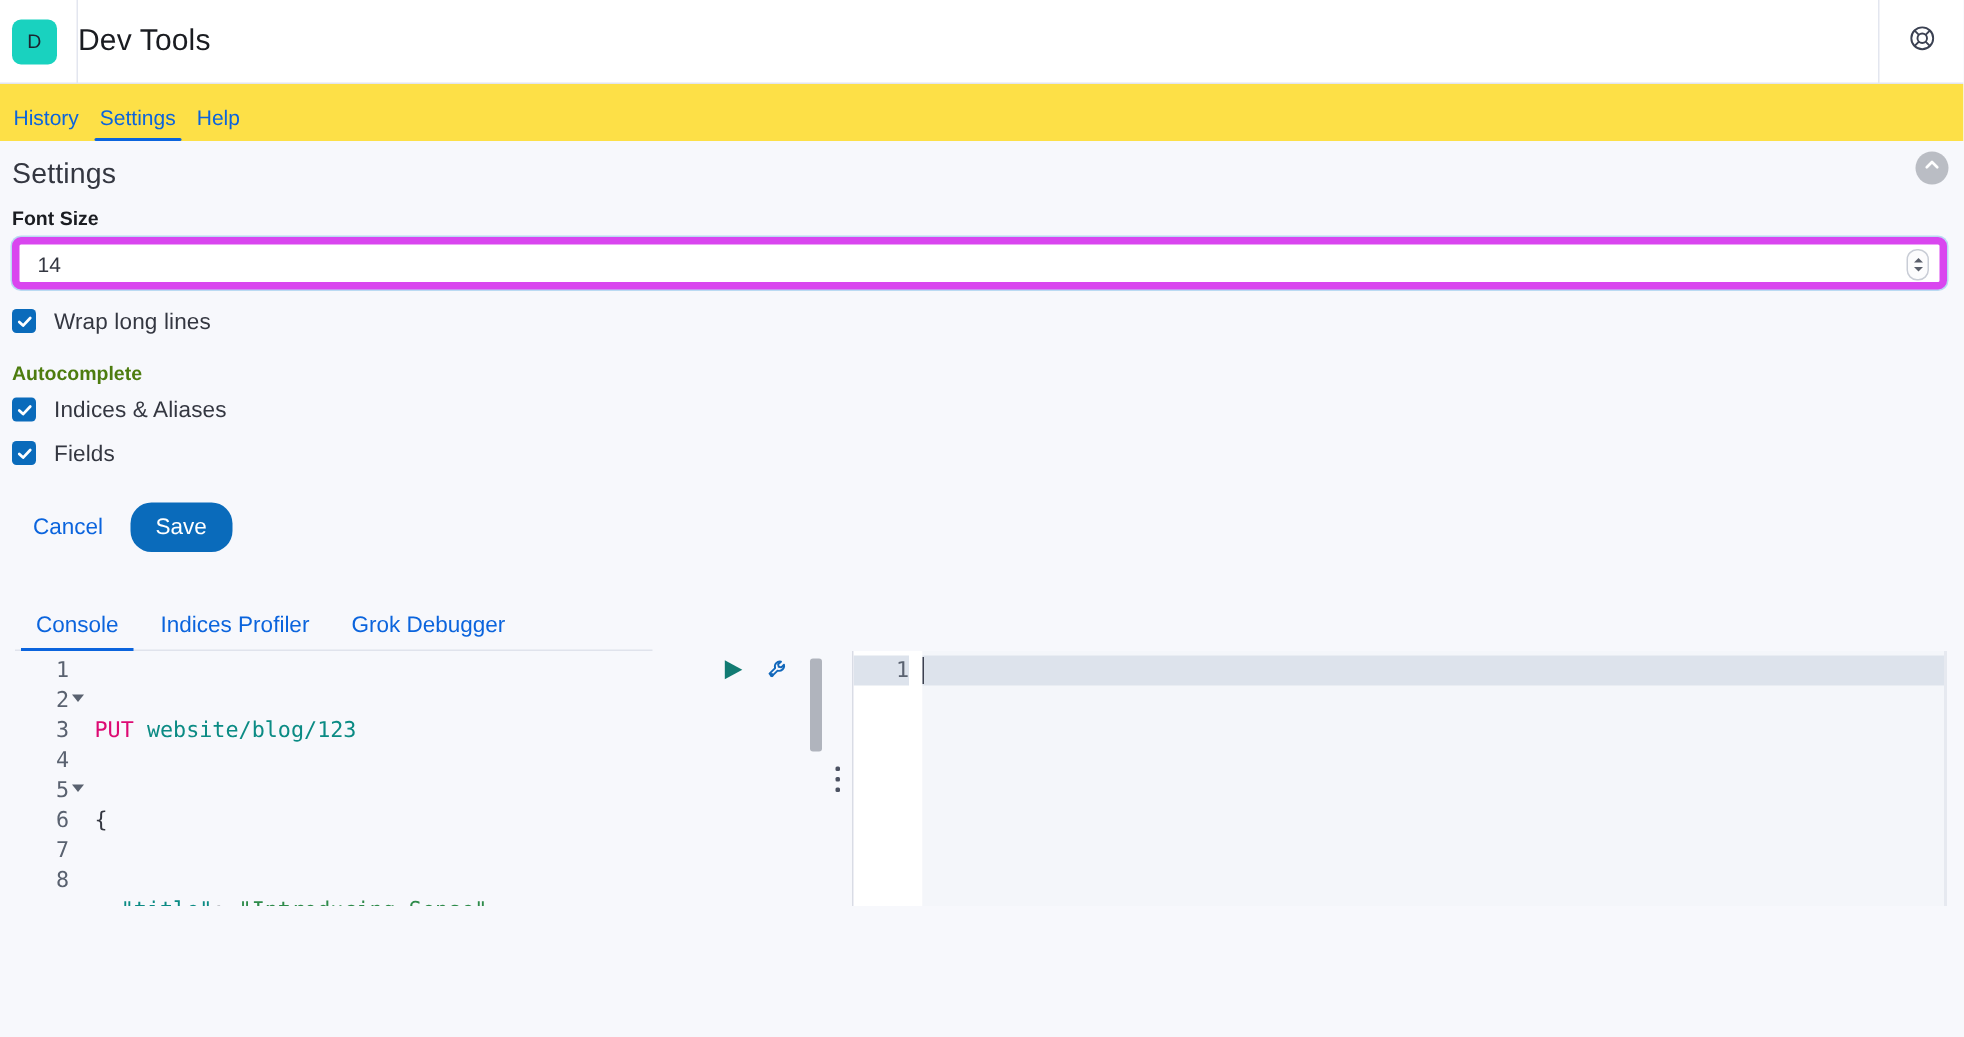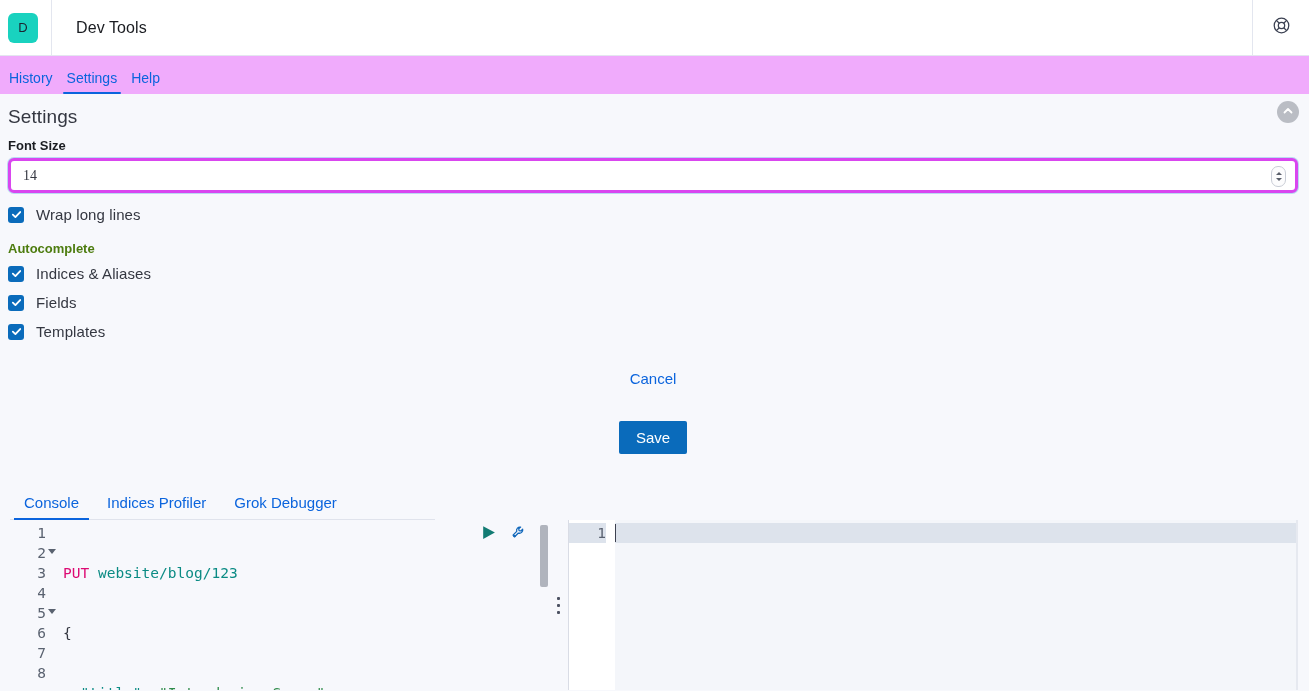--- a/index.html
+++ b/index.html
@@ -45,23 +45,22 @@
     margin-left: 8px;
     margin-right: 13px;
     letter-spacing: .2px;
   }
   .header-divider {
     width: 1px;
     height: 56px;
     background: #e3e6ef;
   }
   .app-title {
-    font-size: 16px;
+    font-size: 20px;
     color: #1a1c21;
-    margin-left: 24px;
     letter-spacing: .1px;
   }
   .header-right {
     margin-left: auto;
     display: flex;
     align-items: center;
     height: 100%;
   }
   .header-right-divider {
     width: 1px;
@@ -76,21 +75,21 @@
     justify-content: center;
     cursor: pointer;
   }
 
   
   .toptabs {
     height: 38px;
     display: flex;
     align-items: flex-end;
     padding-left: 2px;
-    background: #f0abfc;
+    background: #fde047;
     box-sizing: border-box;
   }
   .toptab {
     font-size: 14px;
     color: #0b64dd;
     padding: 0 7px 8px 7px;
     cursor: pointer;
     position: relative;
     line-height: 16px;
   }
@@ -138,25 +137,25 @@
     margin: 0 0 5px 2px;
   }
   .num-input-wrap {
     position: relative;
     margin: 0 0 13px 2px;
   }
   .num-input {
     width: 1290px;
     height: 35px;
     box-sizing: border-box;
-    border: 3px solid #d946ef;
+    border: 5px solid #d946ef;
     border-radius: 6px;
     background: #fff;
     font-size: 14px;
-    font-family: Liberation Serif, serif;
+    font-family: Liberation Sans, sans-serif;
     color: #343741;
     padding: 0 30px 0 12px;
     outline: none;
     box-shadow: 0 0 0 1px rgba(72,162,224,.35);
   }
   .spinner {
     position: absolute;
     right: 12px;
     top: 8px;
     width: 13px;
@@ -175,21 +174,21 @@
     display: block;
     width: 0; height: 0;
     border-left: 3px solid transparent;
     border-right: 3px solid transparent;
   }
   .spinner i.up   { border-bottom: 3px solid #5a5f6b; }
   .spinner i.down { border-top: 3px solid #5a5f6b; }
 
   .checkrow {
     display: flex;
-    align-items: center;
+    align-items: flex-start;
     margin: 0 0 12px 2px;
     cursor: pointer;
   }
   .checkbox {
     width: 16px;
     height: 16px;
     border-radius: 3px;
     background: #0a6bbb;
     display: flex;
     align-items: center;
@@ -205,36 +204,35 @@
   .group-label {
     font-size: 13px;
     font-weight: bold;
     color: #4d7c0f;
     margin: 18px 0 9px 2px;
   }
   .btn-row {
     display: flex;
     align-items: center;
     margin: 24px 0 0 2px;
-    gap: 28px;
-    flex-direction: column;
+    gap: 4px;
   }
   .btn-cancel {
     background: none;
     border: none;
     font-family: "Liberation Sans", sans-serif;
     font-size: 15px;
     color: #0b64dd;
     cursor: pointer;
     padding: 6px 14px;
   }
   .btn-save {
     background: #0a6bbb;
     border: none;
-    border-radius: 2px;
+    border-radius: 14px;
     color: #fff;
     font-family: "Liberation Sans", sans-serif;
     font-size: 15px;
     padding: 8px 17px;
     cursor: pointer;
   }
 
   
   .bottomtabs {
     margin-top: 28px;
@@ -497,28 +495,20 @@
 
   <div class="checkrow">
     <span class="checkbox">
       <svg width="11" height="11" viewBox="0 0 12 12" fill="none" stroke="#fff" stroke-width="2" stroke-linecap="round" stroke-linejoin="round">
         <polyline points="2,6.2 4.8,8.8 10,3.3"></polyline>
       </svg>
     </span>
     <span class="lbl">Fields</span>
   </div>
 
-  <div class="checkrow">
-    <span class="checkbox">
-      <svg width="11" height="11" viewBox="0 0 12 12" fill="none" stroke="#fff" stroke-width="2" stroke-linecap="round" stroke-linejoin="round">
-        <polyline points="2,6.2 4.8,8.8 10,3.3"></polyline>
-      </svg>
-    </span>
-    <span class="lbl">Templates</span>
-  </div>
 
   <div class="btn-row">
     <button class="btn-cancel">Cancel</button>
     <button class="btn-save">Save</button>
   </div>
 </div>
 
 <div class="bottomtabs">
   <div class="btab active">Console</div>
   <div class="btab">Indices Profiler</div>

